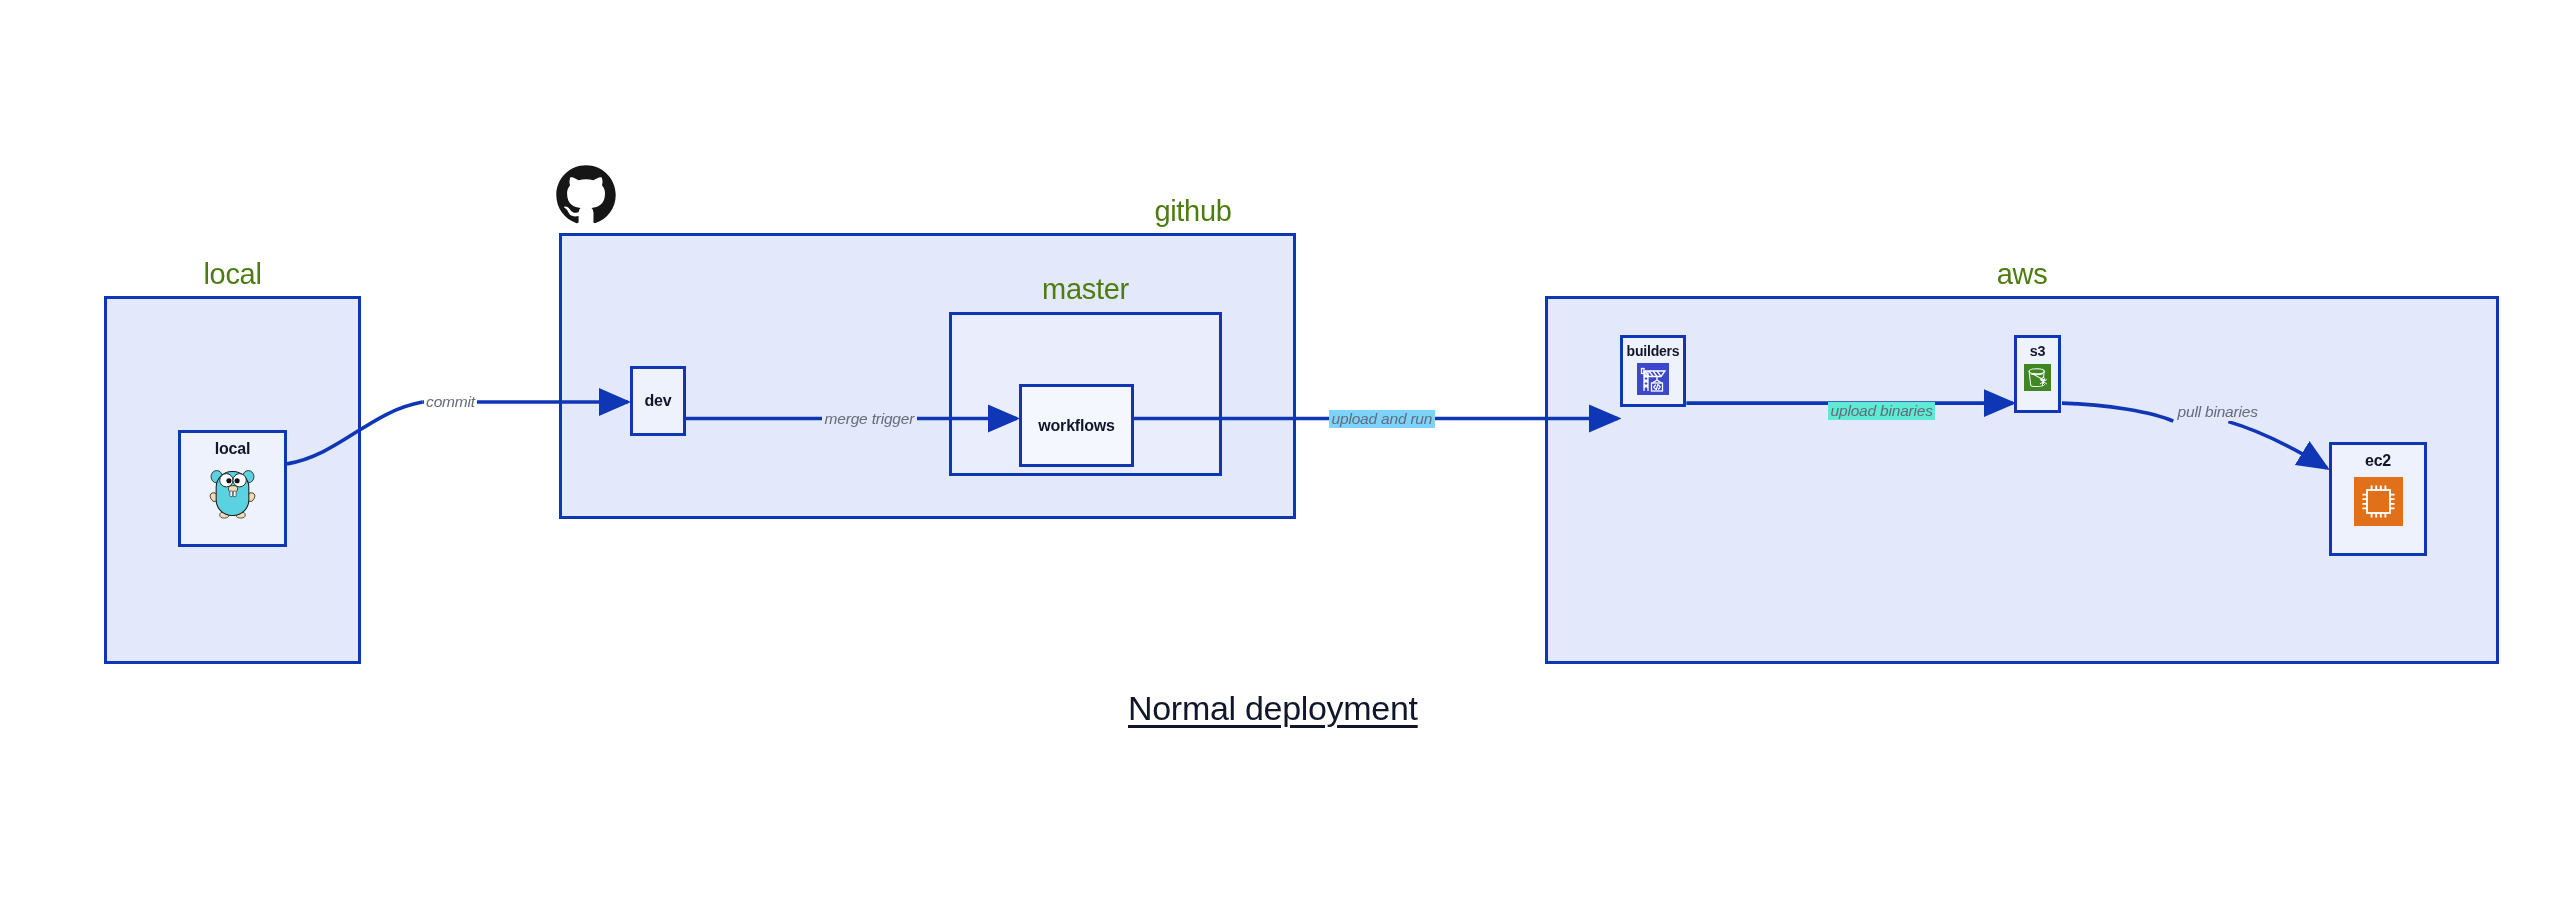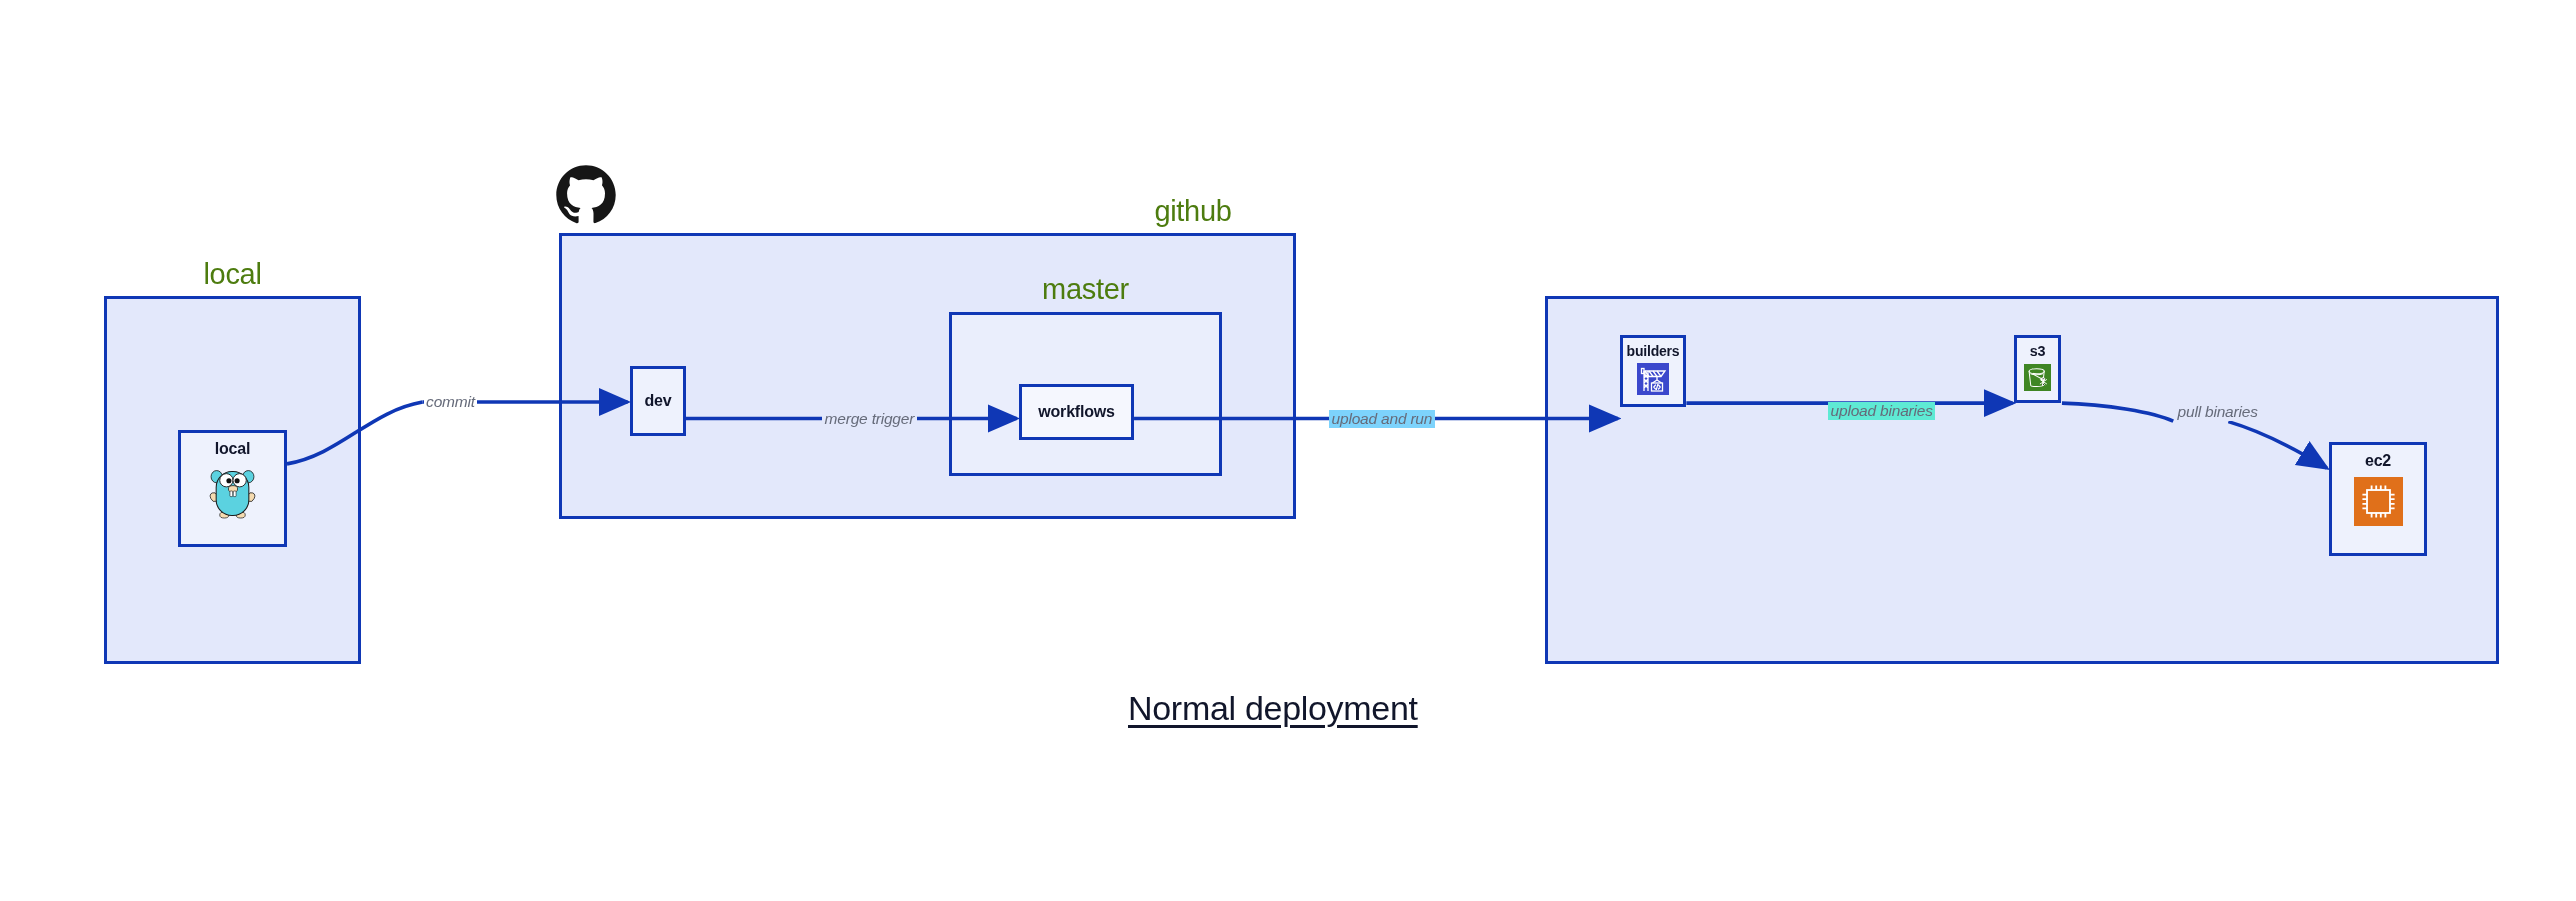--- a/index.html
+++ b/index.html
@@ -130,24 +130,25 @@
   <div class="grp-label" style="left:1113px; top:195px; width:160px; text-align:center;">github</div>
   <div class="grp" style="left:559px; top:233px; width:737px; height:286px;"></div>
 
   <div class="node" style="left:630px; top:366px; width:56px; height:70px; justify-content:center;">
     <span class="node-label">dev</span>
   </div>
 
   <div class="grp-label" style="left:949px; top:273px; width:273px; text-align:center;">master</div>
   <div class="grp" style="left:949px; top:312px; width:273px; height:164px; background:#eaeefc;"></div>
 
-  <div class="node" style="left:1019px; top:384px; width:115px; height:56px; justify-content:center; background:#f5f7fe;">
+  <div class="node" style="left:1019px; top:384px; width:115px; height:83px; justify-content:center; background:#f5f7fe;">
     <span class="node-label">workflows</span>
   </div>
 
+  <div class="grp-label" style="left:1545px; top:258px; width:954px; text-align:center;">aws</div>
   <div class="grp" style="left:1545px; top:296px; width:954px; height:368px;"></div>
 
   <div class="node" style="left:1620px; top:335px; width:66px; height:72px; padding-top:4.6px;">
     <span class="node-label" style="font-size:14px;">builders</span>
     <span class="icon-box" style="margin-top:4.1px;">
       <svg width="32" height="32" viewBox="0 0 64 64" xmlns="http://www.w3.org/2000/svg">
         <rect width="64" height="64" fill="#3b48cc"></rect>
         <g fill="none" stroke="#ffffff" stroke-width="2.6">
           <rect x="9" y="11" width="5" height="10"></rect>
           <path d="M16 16 L56 16 L48 27 L16 27 Z"></path>
@@ -158,21 +159,21 @@
         </g>
         <g fill="none" stroke="#ffffff" stroke-width="2.4" stroke-linecap="round" stroke-linejoin="round">
           <path d="M37 44 L33.5 48 L37 52"></path>
           <path d="M43 44 L46.5 48 L43 52"></path>
           <path d="M41.5 43 L38.8 53"></path>
         </g>
       </svg>
     </span>
   </div>
 
-  <div class="node" style="left:2014px; top:335px; width:47px; height:68px; padding-top:5.2px;">
+  <div class="node" style="left:2014px; top:335px; width:47px; height:78px; padding-top:5.2px;">
     <span class="node-label" style="font-size:14.4px;">s3</span>
     <span class="icon-box" style="margin-top:5.2px;">
       <svg width="27" height="27" viewBox="0 0 64 64" xmlns="http://www.w3.org/2000/svg">
         <rect width="64" height="64" fill="#3f8624"></rect>
         <g fill="none" stroke="#ffffff" stroke-width="2.4" stroke-linecap="round" stroke-linejoin="round">
           <ellipse cx="30" cy="17" rx="18" ry="6"></ellipse>
           <path d="M12 17 L16 51 C16 54 44 54 44 51 L48 17"></path>
           <path d="M16 23 C22 26 38 26 44 23"></path>
           <path d="M21 24 L44 36"></path>
           <circle cx="45" cy="36.5" r="3.6"></circle>

